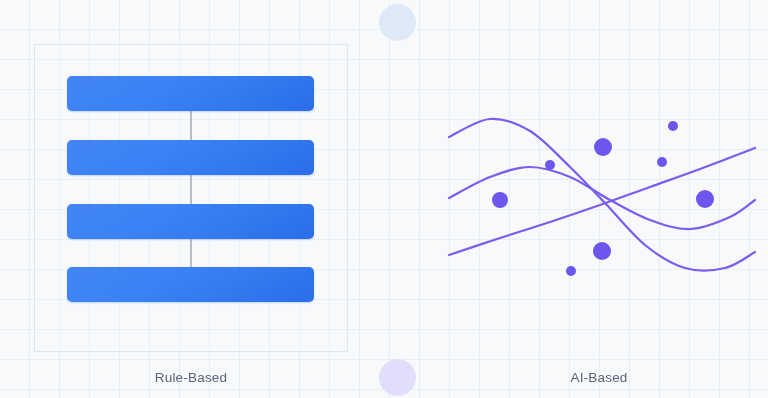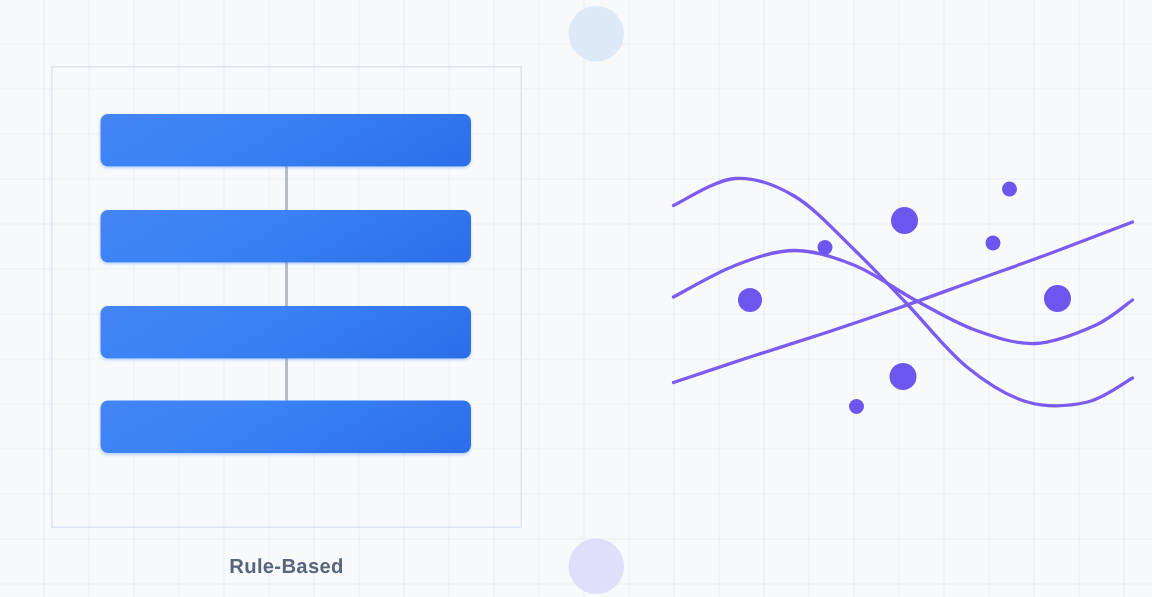--- a/index.html
+++ b/index.html
@@ -18,21 +18,20 @@
     position: relative;
     width: 768px;
     height: 398px;
     background-color: #f7f9fb;
     background-image:
       linear-gradient(to right, rgba(200, 213, 228, 0.30) 1px, transparent 1px),
       linear-gradient(to bottom, rgba(200, 213, 228, 0.30) 1px, transparent 1px);
     background-size: 30px 30px;
     background-position: -1px -1px;
     overflow: hidden;
-    font-weight: bold;
   }
 
   
   .blob {
     position: absolute;
     border-radius: 50%;
   }
   .blob-top {
     left: 379px;
     top: 4px;
@@ -137,14 +136,15 @@
         <circle cx="70" cy="95" r="8" fill="#6d56ed"></circle>
         <circle cx="120" cy="60" r="5" fill="#6d56ed"></circle>
         <circle cx="173" cy="42" r="9" fill="#6d56ed"></circle>
         <circle cx="243" cy="21" r="5" fill="#6d56ed"></circle>
         <circle cx="275" cy="94" r="9" fill="#6d56ed"></circle>
         <circle cx="232" cy="57" r="5" fill="#6d56ed"></circle>
         <circle cx="172" cy="146" r="9" fill="#6d56ed"></circle>
         <circle cx="141" cy="166" r="5" fill="#6d56ed"></circle>
       </svg>
   </div>
+  <div class="caption right">AI-Based</div>
 
 </div>
 
 </body></html>

